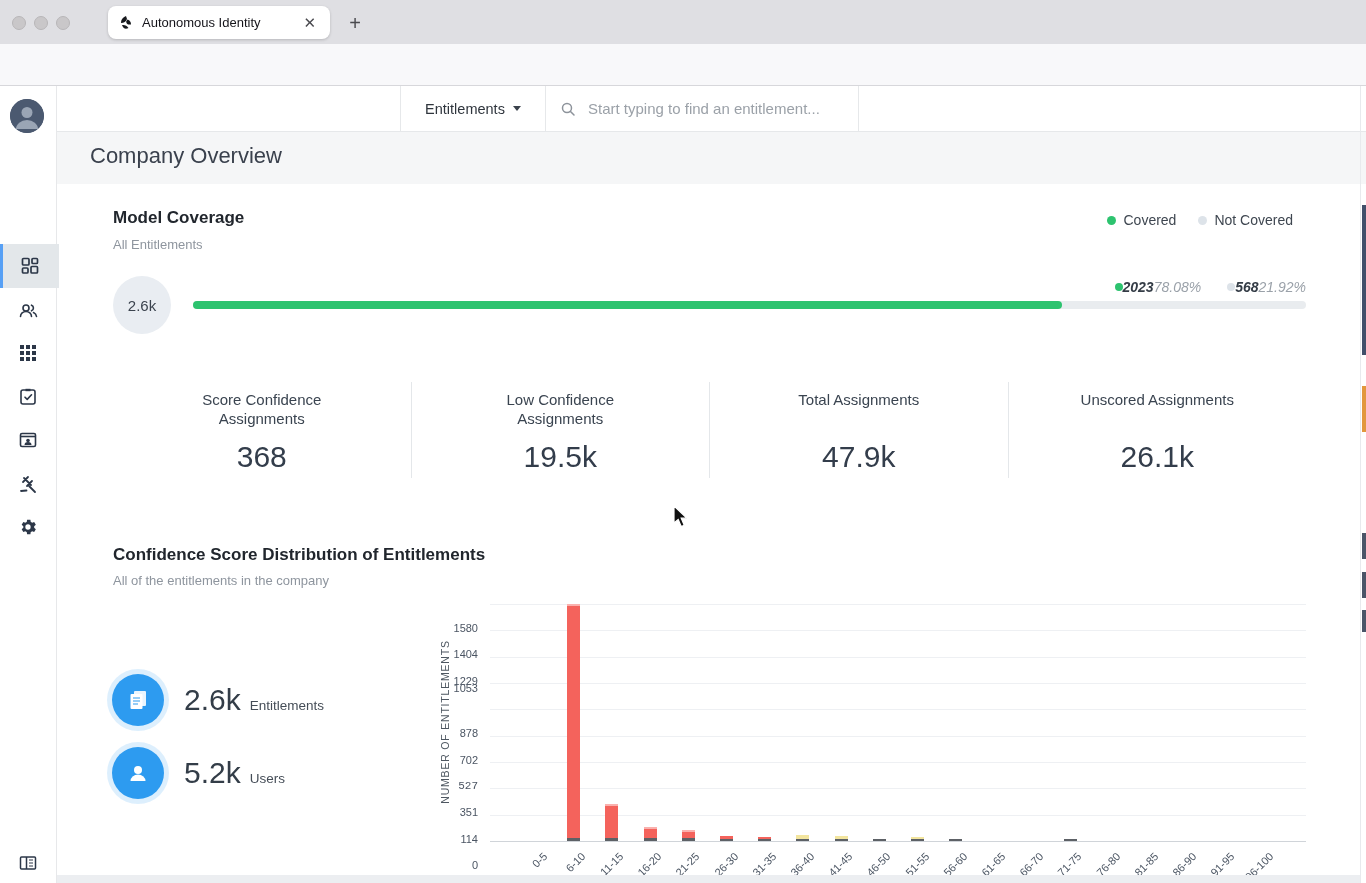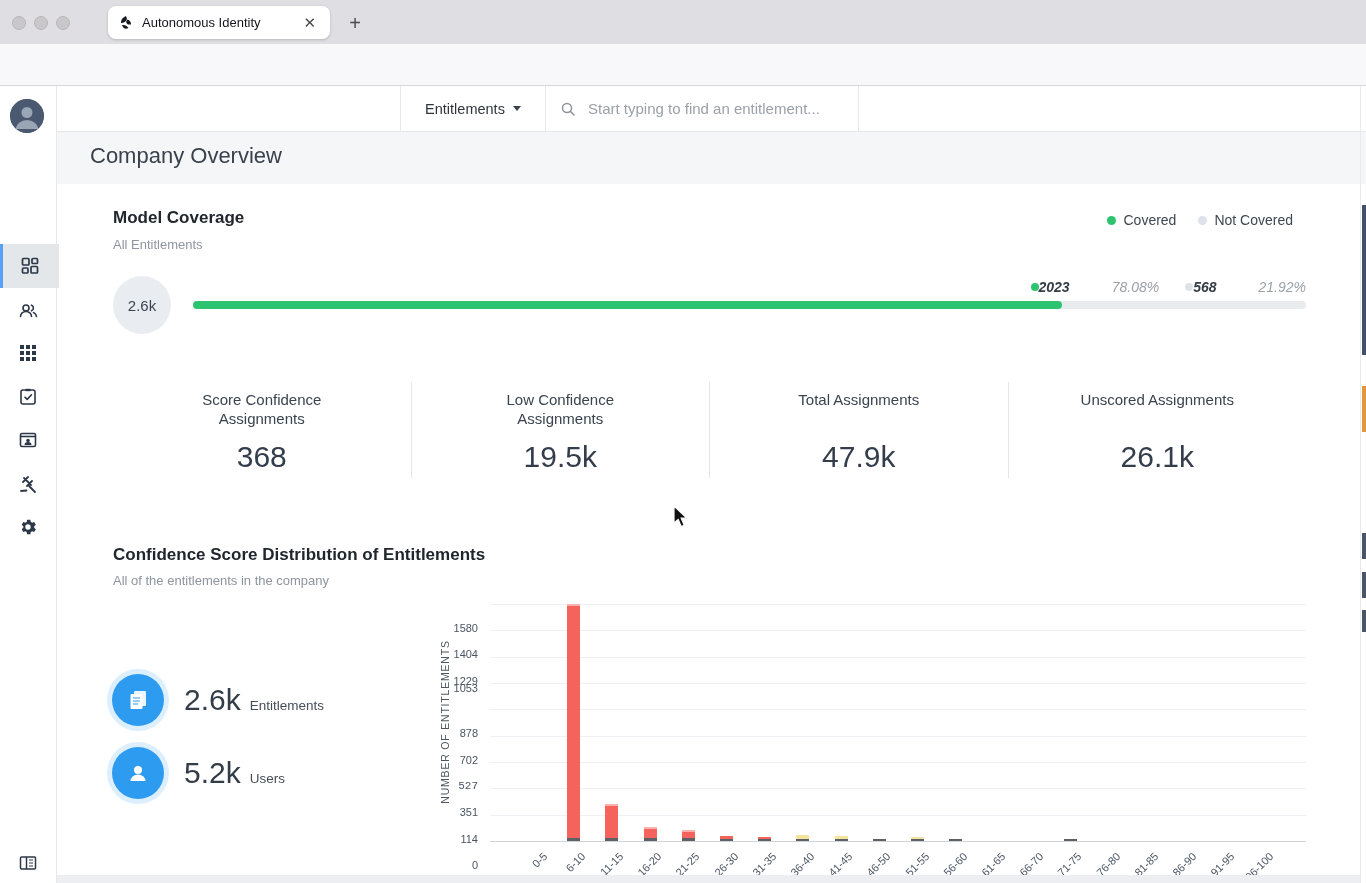--- a/index.html
+++ b/index.html
@@ -49,21 +49,21 @@
 
   .sec-title{position:absolute;font-size:17px;font-weight:700;color:#21262d;}
   .sec-sub{position:absolute;font-size:13px;color:#8e959e;}
 
   .legend{position:absolute;top:212px;right:73px;display:flex;gap:22px;align-items:center;}
   .legend .item{display:flex;align-items:center;gap:7px;font-size:14px;color:#3e4650;}
   .dot{width:9px;height:9px;border-radius:50%;display:inline-block;}
   .counts{position:absolute;top:279px;right:60px;display:flex;gap:26px;align-items:center;}
   .counts .item{display:flex;align-items:center;gap:0;font-size:14px;font-style:italic;}
   .counts .num{color:#343c46;font-weight:700;}
-  .counts .pct{color:#9aa1a9;margin-left:42px;}
+  .counts .pct{color:#9aa1a9;}
   .counts .dot{width:8px;height:8px;}
 
   .prog-circle{position:absolute;left:113px;top:276px;width:58px;height:58px;border-radius:50%;background:#e9edf2;
     display:flex;align-items:center;justify-content:center;font-size:15px;color:#3b434e;}
   .prog-track{position:absolute;left:193px;top:301px;width:1113px;height:8px;border-radius:4px;background:#e9ecef;}
   .prog-fill{height:8px;border-radius:4px;}
 
   .stats{position:absolute;left:113px;top:382px;width:1193px;height:96px;display:flex;}
   .stat{flex:1;text-align:center;border-right:1px solid #e4e7ea;padding-top:8px;box-sizing:border-box;}
   .stat:last-child{border-right:none;}

